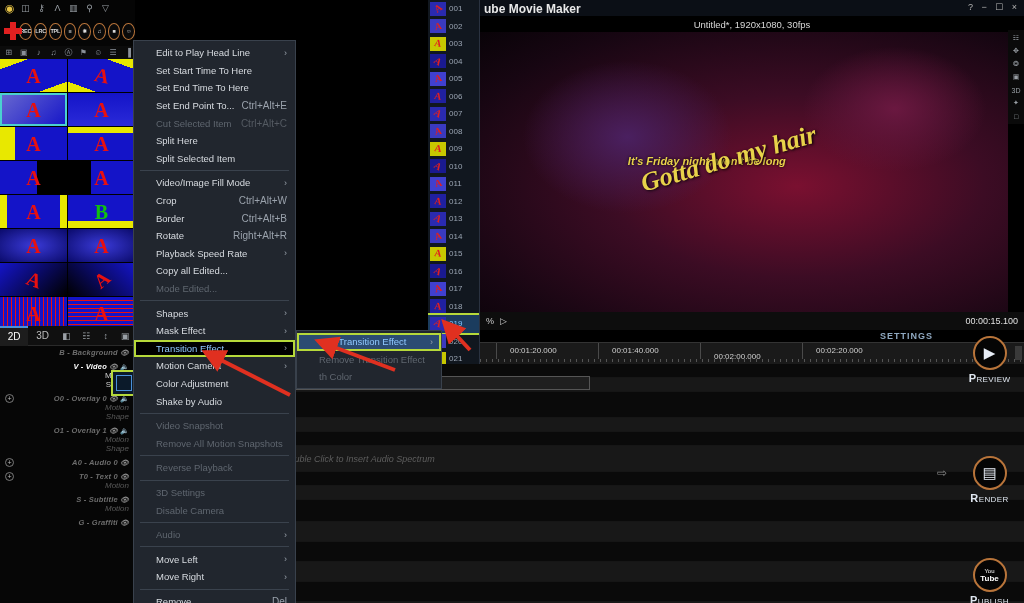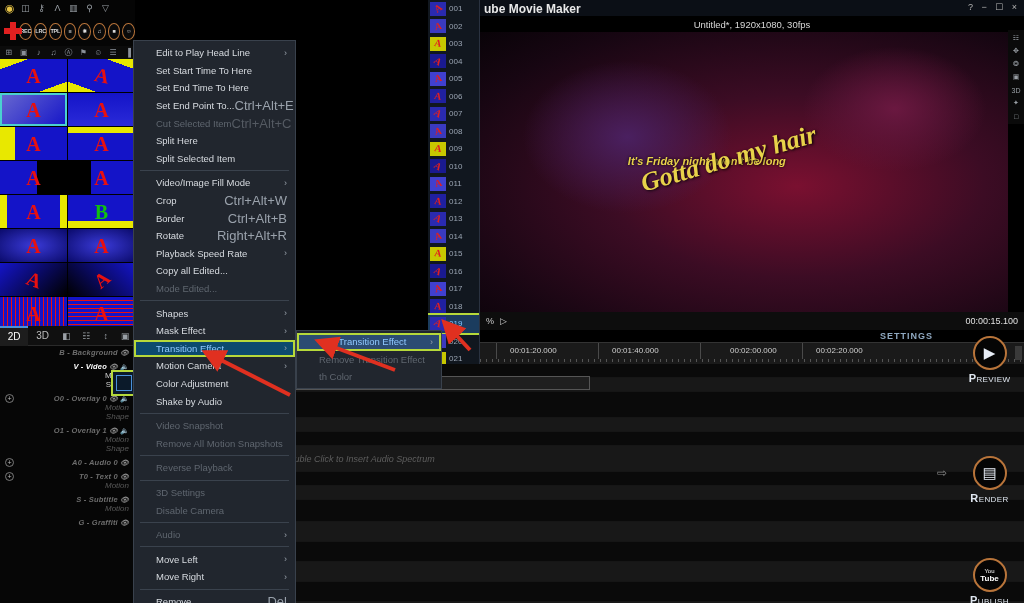--- a/index.html
+++ b/index.html
@@ -116,25 +116,25 @@
   .act .lbl { margin-top:2px; font-size:8px; color:#dfe6ef; letter-spacing:.4px; }
   .act .lbl b { font-size:11px; }
   .arrow-right { position:absolute; left:-18px; top:130px; font-size:12px; color:#8a8a8a; }
 
   
   #ctxmenu { position:absolute; left:133px; top:40px; width:163px; background:#21262e;
      border:1px solid #39414c; z-index:60; padding:3px 0; }
   .mi { position:relative; height:17.6px; display:flex; align-items:center; padding:0 8px 0 22px;
      font-size:9.5px; color:#d7dbe0; white-space:nowrap; }
   .mi.dis { color:#5f666f; }
-  .mi .sc { margin-left:auto; font-size:13px; color:#9aa2ac; }
+  .mi .sc { margin-left:auto; font-size:10px; color:#9aa2ac; }
   .mi.dis .sc { color:#545a62; }
   .mi .arr { margin-left:auto; font-size:9px; color:#9aa2ac; }
   .msep { height:1px; background:#3a424d; margin:3px 6px; }
-  .mi.hl { background:#0c4a6e; color:#8fc8ff; outline:2px solid #b6d93a; outline-offset:-2px; }
+  .mi.hl { background:#000000; color:#8fc8ff; outline:2px solid #b6d93a; outline-offset:-2px; }
   #submenu { position:absolute; left:296px; top:330px; width:146px; background:#21262e;
      border:1px solid #39414c; z-index:61; padding:2px 0; }
   #submenu .mi.hl { background:#2c4c72; }
 
   
   .annot { position:absolute; z-index:70; pointer-events:none; }
 </style>
 </head>
 <body>
 
@@ -506,21 +506,21 @@
   </div>
 
   <div id="settings-lbl">SETTINGS</div>
   <div id="ruler">
     <div class="dots"></div>
   <div class="rsep" style="left: 16px;"></div>
       <div class="rtick" style="left: 30px;">00:01:20.000</div>
       <div class="rsep" style="left: 118px;"></div>
       <div class="rtick" style="left: 132px;">00:01:40.000</div>
       <div class="rsep" style="left: 220px;"></div>
-      <div class="rtick" style="left: 250px;">00:02:00.000</div>
+      <div class="rtick" style="left: 234px; margin-top: 6px;">00:02:00.000</div>
       <div class="rsep" style="left: 322px;"></div>
       <div class="rtick" style="left: 336px; text-align: right;">00:02:20.000</div>
     </div>
   <div id="tl-scroll"></div>
   <div id="tl-body">
       <div class="tlrow" style="height: 14px;"></div>
       <div class="tlrow alt" style="height: 14px;"></div>
       <div class="tlrow" style="height: 26px;"></div>
       <div class="tlrow alt" style="height: 14px;"></div>
       <div class="tlrow" style="height: 14px;"></div>

